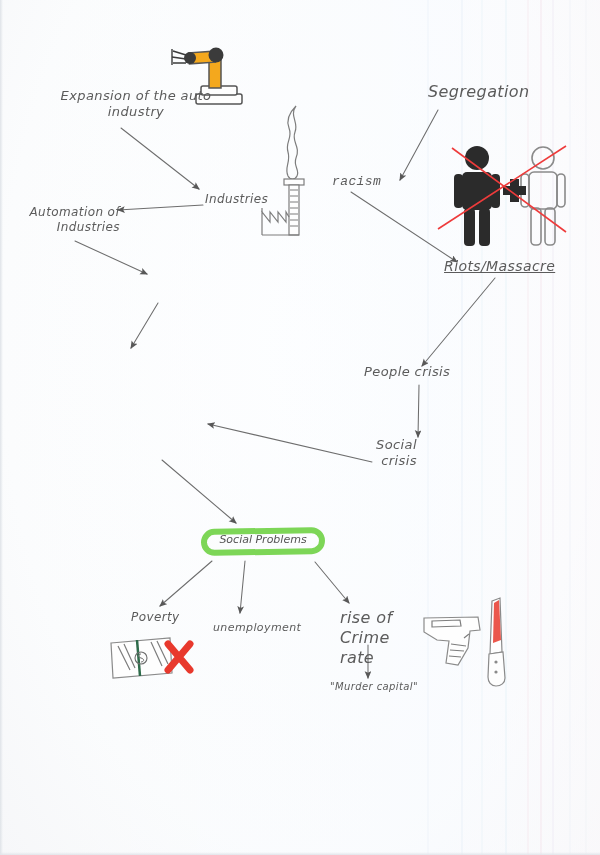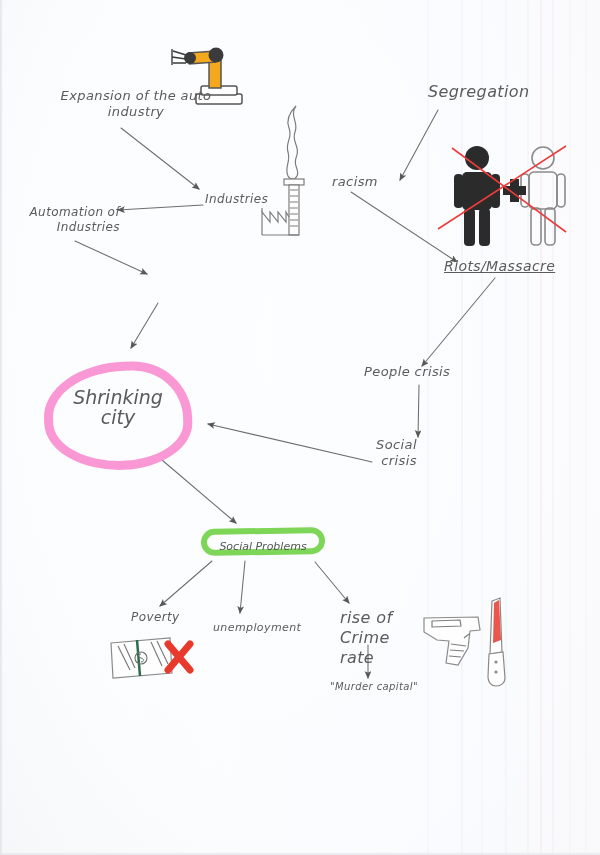--- a/index.html
+++ b/index.html
@@ -93,21 +93,21 @@
   #social-problems-halo {
     position: absolute;
     inset: 0;
     border: 6px solid #6fd145;
     border-radius: 16px;
     opacity: .9;
     transform: rotate(-1deg);
   }
   #social-problems-label {
     position: absolute;
-    left: 0; right: 0; top: 12px;
+    left: 0; right: 0; top: 5px;
     text-align: center;
     font-size: 11px;
     color: #555;
   }
 
   svg.layer {
     position: absolute;
     left: 0; top: 0;
     width: 600px; height: 855px;
     overflow: visible;
@@ -251,29 +251,24 @@
 
   <div class="node hand" style="left:46px; top:88px; width:180px; font-size:13px; text-align:center;">Expansion of the auto
 industry</div>
 
   <div class="node hand" style="left:205px; top:192px; font-size:12px;">Industries</div>
 
   <div class="node hand" style="left:10px; top:205px; width:110px; font-size:12px; text-align:right;">Automation of
 Industries</div>
 
 
-  <div id="shrinking-city-wrap">
-    <div id="shrinking-city-halo"></div>
-    <div id="shrinking-city-label" class="hand">Shrinking
-city</div>
-  </div>
 
   <div class="node hand" style="left:428px; top:82px; font-size:16px;">Segregation</div>
 
-  <div class="node hand" style="left:332px; top:174px; font-size:13px;">racism</div>
+  <div class="node hand" style="left:332px; top:174px; font-size:13px;font-family:Liberation Mono, monospace;">racism</div>
 
   <div class="node hand" style="left:444px; top:258px; font-size:14px;text-decoration:underline;">Riots/Massacre</div>
 
   <div class="node hand" style="left:364px; top:364px; font-size:13px;">People  crisis</div>
 
   <div class="node hand" style="left:376px; top:437px; font-size:13px;text-align:right;">Social
 crisis</div>
 
   <div id="social-problems-wrap">
     <div id="social-problems-halo"></div>

